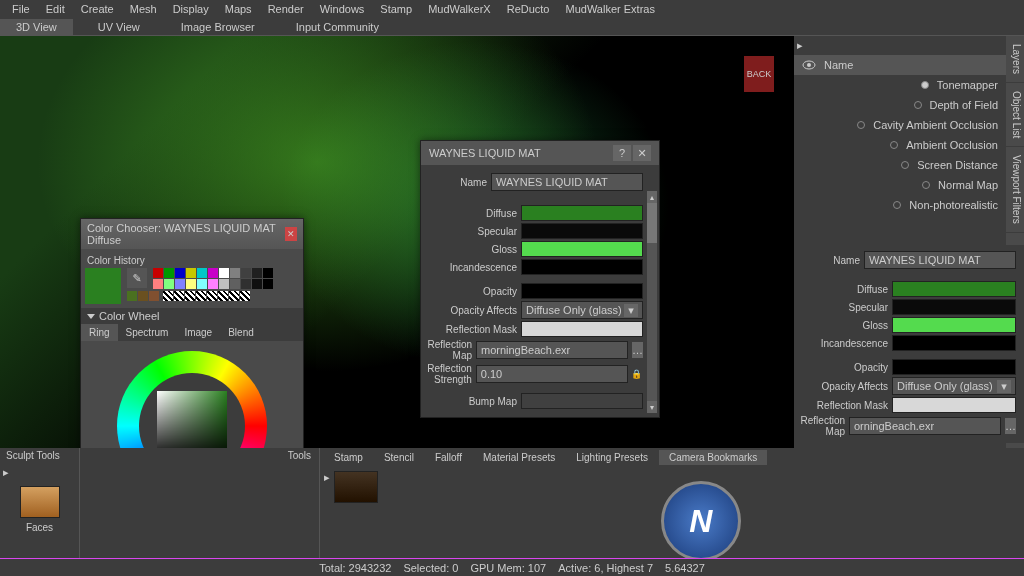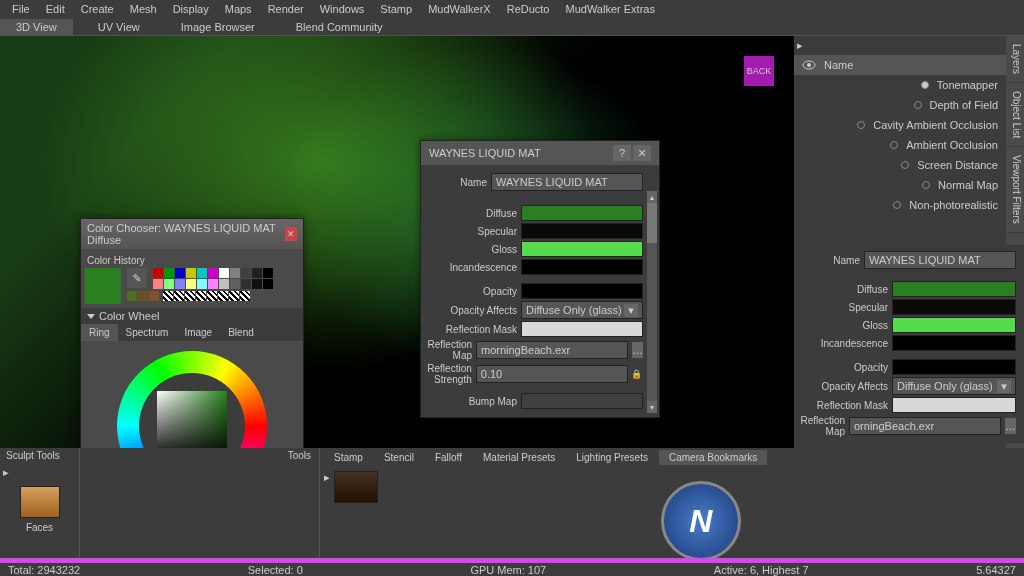--- a/index.html
+++ b/index.html
@@ -10,21 +10,21 @@
     
     .tabbar { background: #3c3c3c; height: 18px; display: flex; align-items: center; border-bottom: 1px solid #555; }
     .tab { padding: 2px 16px; background: #3c3c3c; margin-right: 9px; cursor: pointer; }
     .tab.active { background: #555; }
     
     .main { display: flex; height: 420px; }
     .viewport { flex: 1; background: #000; position: relative; overflow: hidden; }
     .viewport-3d { width: 100%; height: 100%; background: radial-gradient(ellipse 400px 300px at 40% 30%, rgba(80,180,40,0.6), transparent 70%), 
                    radial-gradient(ellipse 300px 250px at 60% 40%, rgba(40,160,80,0.5), transparent 65%),
                    linear-gradient(135deg, rgba(60,150,50,0.4) 20%, transparent 50%), #000; }
-    .back-btn { position: absolute; top: 20px; right: 20px; width: 30px; height: 30px; background: #a21caf; font-size: 9px; display: flex; align-items: center; justify-content: center; }
+    .back-btn { position: absolute; top: 20px; right: 20px; width: 30px; height: 36px; background: #7f1d1d; font-size: 9px; display: flex; align-items: center; justify-content: center; }
     
     .rightpanel { width: 230px; background: #3c3c3c; display: flex; }
     .layerlist { flex: 1; background: #3c3c3c; }
     .layer-hdr { background: #555; padding: 4px 8px; display: flex; align-items: center; gap: 8px; }
     .eye { width: 14px; height: 10px; }
     .layer-item { padding: 4px 8px; display: flex; align-items: center; gap: 8px; justify-content: flex-end; }
     .layer-item .dot { width: 8px; height: 8px; border: 1px solid #888; border-radius: 50%; }
     .sidetabs { width: 18px; background: #4a4a4a; display: flex; flex-direction: column; }
     .sidetab { writing-mode: vertical-rl; padding: 8px 2px; font-size: 10px; cursor: pointer; border-bottom: 1px solid #3c3c3c; }
     
@@ -79,21 +79,21 @@
     .bottom-tabs { display: flex; gap: 1px; padding: 2px 4px; }
     .btab { padding: 2px 10px; background: #3c3c3c; font-size: 10px; cursor: pointer; }
     .btab.active { background: #555; }
     .bottom-content { display: flex; gap: 4px; padding: 4px; align-items: flex-start; }
     .thumb { width: 44px; height: 32px; background: linear-gradient(#443322,#221100); border: 1px solid #222; }
     .logo-circle { width: 80px; height: 80px; border-radius: 50%; background: radial-gradient(circle, #4a7bc8, #1a3a78); 
                    display: flex; align-items: center; justify-content: center; font-size: 32px; font-weight: bold; font-style: italic;
                    color: #fff; margin: 10px auto; border: 3px solid #888; }
     
     .statusbar { position: absolute; bottom: 0; left: 0; right: 0; height: 18px; background: #3c3c3c; display: flex; 
-                 align-items: center; justify-content: space-between; padding: 0 8px; gap: 12px; font-size: 10px; border-top: 5px solid #d946ef; }
+                 align-items: center; justify-content: center; padding: 0 8px; gap: 12px; font-size: 10px; border-top: 1px solid #d946ef; }
   </style>
 </head>
 <body>
 
 <div class="menubar">
   <span>File</span>
   <span>Edit</span>
   <span>Create</span>
   <span>Mesh</span>
   <span>Display</span>
@@ -103,21 +103,21 @@
   <span>Stamp</span>
   <span>MudWalkerX</span>
   <span>ReDucto</span>
   <span>MudWalker Extras</span>
 </div>
 
 <div class="tabbar">
   <div class="tab active">3D View</div>
   <div class="tab">UV View</div>
   <div class="tab">Image Browser</div>
-  <div class="tab">Blend Community</div>
+  <div class="tab">Input Community</div>
 </div>
 
 <div class="main">
   <div class="viewport">
     <div class="viewport-3d"></div>
     <div class="back-btn">BACK</div>
   </div>
 
   <div class="rightpanel">
     <div class="layerlist">

